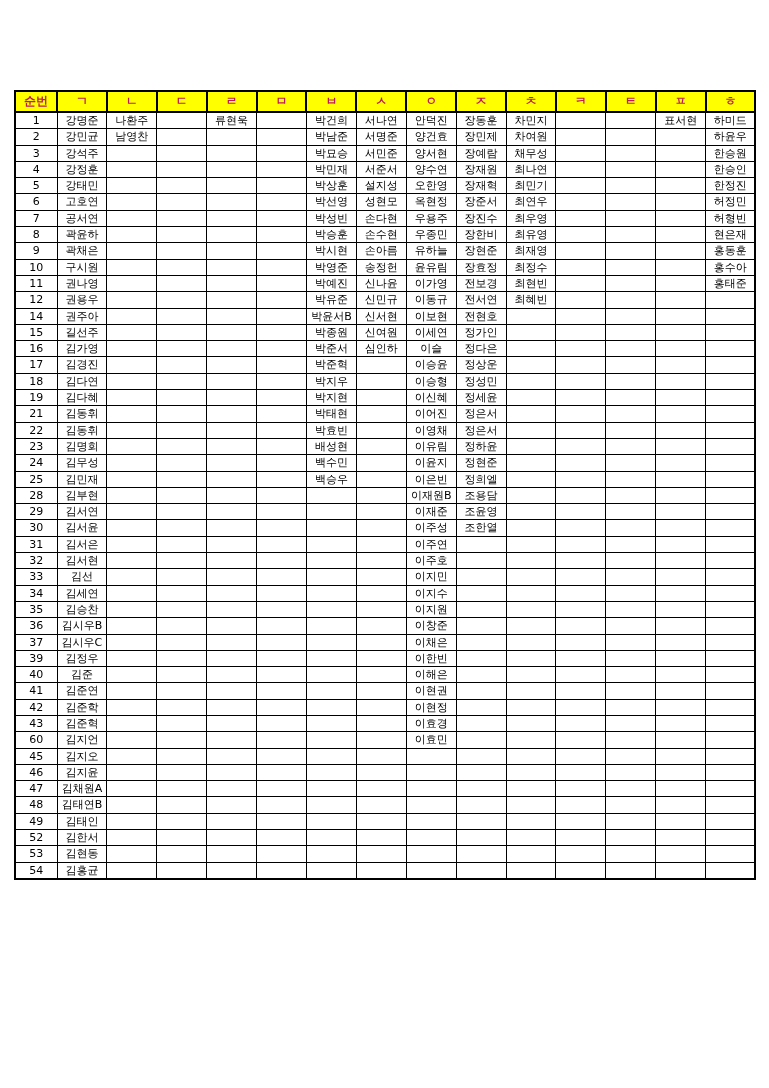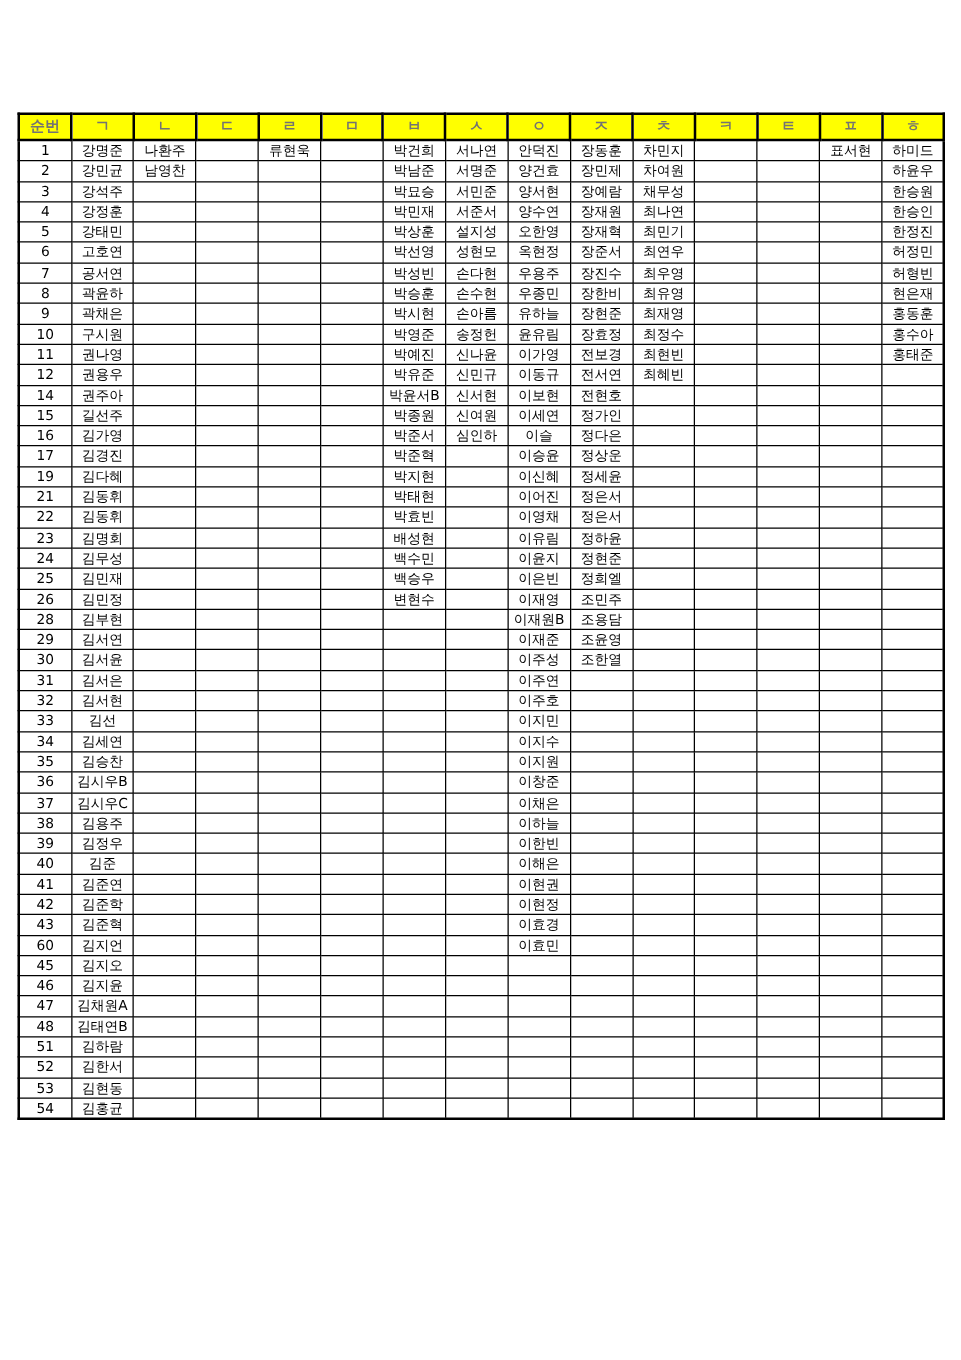--- a/index.html
+++ b/index.html
@@ -19,21 +19,21 @@
   table.roster {
     border-collapse: collapse;
     table-layout: fixed;
     border: 2px solid #000000;
   }
   table.roster th {
     background: #FFFF00;
     border: 2px solid #000000;
     font-size: 12px;
     font-weight: bold;
-    color: #737373;
+    color: #be185d;
     height: 19px;
     padding: 0;
     text-align: center;
     overflow: hidden;
     white-space: nowrap;
   }
   table.roster td {
     border: 1px solid #000000;
     font-size: 11px;
     color: #000000;
@@ -355,20 +355,37 @@
           <td></td>
           <td>이승윤</td>
           <td>정상운</td>
           <td></td>
           <td></td>
           <td></td>
           <td></td>
           <td></td>
         </tr>
         <tr>
+          <td>18</td>
+          <td>김다연</td>
+          <td></td>
+          <td></td>
+          <td></td>
+          <td></td>
+          <td>박지우</td>
+          <td></td>
+          <td>이승형</td>
+          <td>정성민</td>
+          <td></td>
+          <td></td>
+          <td></td>
+          <td></td>
+          <td></td>
+        </tr>
+        <tr>
           <td>19</td>
           <td>김다혜</td>
           <td></td>
           <td></td>
           <td></td>
           <td></td>
           <td>박지현</td>
           <td></td>
           <td>이신혜</td>
           <td>정세윤</td>
@@ -457,37 +474,20 @@
           <td></td>
           <td>이은빈</td>
           <td>정희엘</td>
           <td></td>
           <td></td>
           <td></td>
           <td></td>
           <td></td>
         </tr>
         <tr>
-          <td>26</td>
-          <td>김민정</td>
-          <td></td>
-          <td></td>
-          <td></td>
-          <td></td>
-          <td>변현수</td>
-          <td></td>
-          <td>이재영</td>
-          <td>조민주</td>
-          <td></td>
-          <td></td>
-          <td></td>
-          <td></td>
-          <td></td>
-        </tr>
-        <tr>
           <td>28</td>
           <td>김부현</td>
           <td></td>
           <td></td>
           <td></td>
           <td></td>
           <td></td>
           <td></td>
           <td>이재원B</td>
           <td>조용담</td>
@@ -644,37 +644,20 @@
           <td></td>
           <td>이채은</td>
           <td></td>
           <td></td>
           <td></td>
           <td></td>
           <td></td>
           <td></td>
         </tr>
         <tr>
-          <td>38</td>
-          <td>김용주</td>
-          <td></td>
-          <td></td>
-          <td></td>
-          <td></td>
-          <td></td>
-          <td></td>
-          <td>이하늘</td>
-          <td></td>
-          <td></td>
-          <td></td>
-          <td></td>
-          <td></td>
-          <td></td>
-        </tr>
-        <tr>
           <td>39</td>
           <td>김정우</td>
           <td></td>
           <td></td>
           <td></td>
           <td></td>
           <td></td>
           <td></td>
           <td>이한빈</td>
           <td></td>
@@ -831,22 +814,22 @@
           <td></td>
           <td></td>
           <td></td>
           <td></td>
           <td></td>
           <td></td>
           <td></td>
           <td></td>
         </tr>
         <tr>
-          <td>51</td>
-          <td>김하람</td>
+          <td>49</td>
+          <td>김태인</td>
           <td></td>
           <td></td>
           <td></td>
           <td></td>
           <td></td>
           <td></td>
           <td></td>
           <td></td>
           <td></td>
           <td></td>

